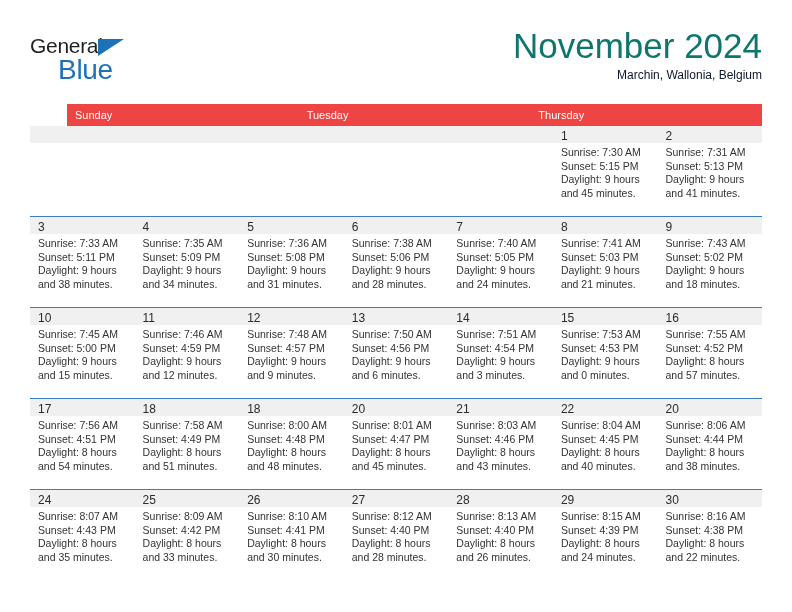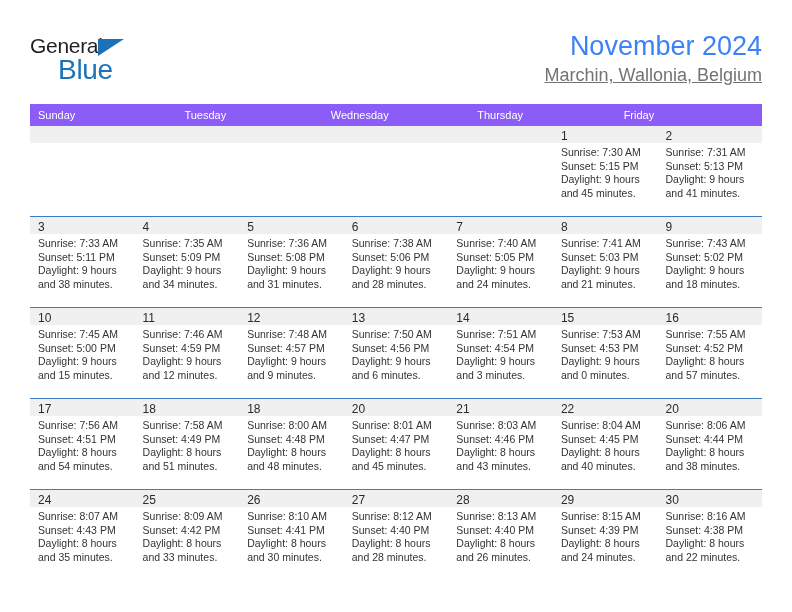--- a/index.html
+++ b/index.html
@@ -66,46 +66,46 @@
     font-family: "Liberation Sans", sans-serif;
   }
 
   .title-block {
     position: absolute;
     right: 0;
     top: 0;
     text-align: right;
   }
   .cal-title {
-    font-size: 27px;
-    color: #3b82f6;
+    font-size: 35px;
+    color: #0f766e;
     line-height: 32px;
     white-space: nowrap;
   }
   .cal-subtitle {
-    font-size: 18px;
-    color: #737373;
+    font-size: 12px;
+    color: #0f172a;
     line-height: 20px;
     margin-top: 3px;
     white-space: nowrap;
-    text-decoration: underline;
   }
 
   
   .calendar {
     position: absolute;
     left: 30px;
     top: 104px;
     width: 732px;
   }
 
   .weekday-row {
     display: flex;
-    background: #8b5cf6;
+    background: #ef4444;
     height: 22px;
+    margin-left: 37px;
   }
   .weekday {
     flex: 1 1 0;
     box-sizing: border-box;
     padding-left: 8px;
     color: #ffffff;
     font-size: 11px;
     line-height: 22px;
     white-space: nowrap;
     overflow: hidden;
@@ -165,23 +165,21 @@
       <div class="cal-title">November 2024</div>
       <div class="cal-subtitle">Marchin, Wallonia, Belgium</div>
     </div>
 
   </div>
 
   <div class="calendar">
     <div class="weekday-row">
         <div class="weekday">Sunday</div>
         <div class="weekday">Tuesday</div>
-        <div class="weekday">Wednesday</div>
         <div class="weekday">Thursday</div>
-        <div class="weekday">Friday</div>
       </div>
     <div class="week-body">
         <div class="week-row">
           <div class="day-cell">
             <div class="day-number-band"><span class="day-number"></span></div>
             <div class="day-body">
               <div class="day-line"></div>
               <div class="day-line"></div>
               <div class="day-line"></div>
               <div class="day-line"></div>

